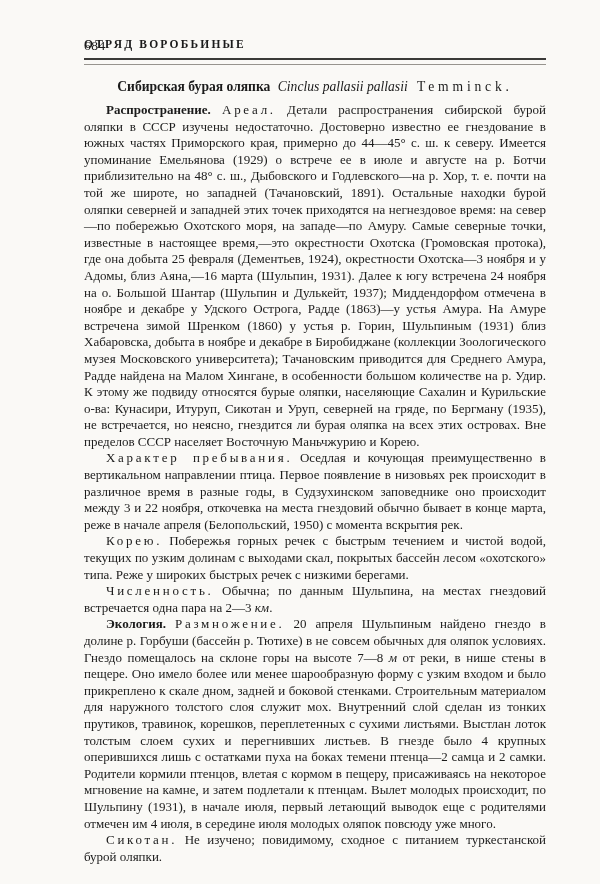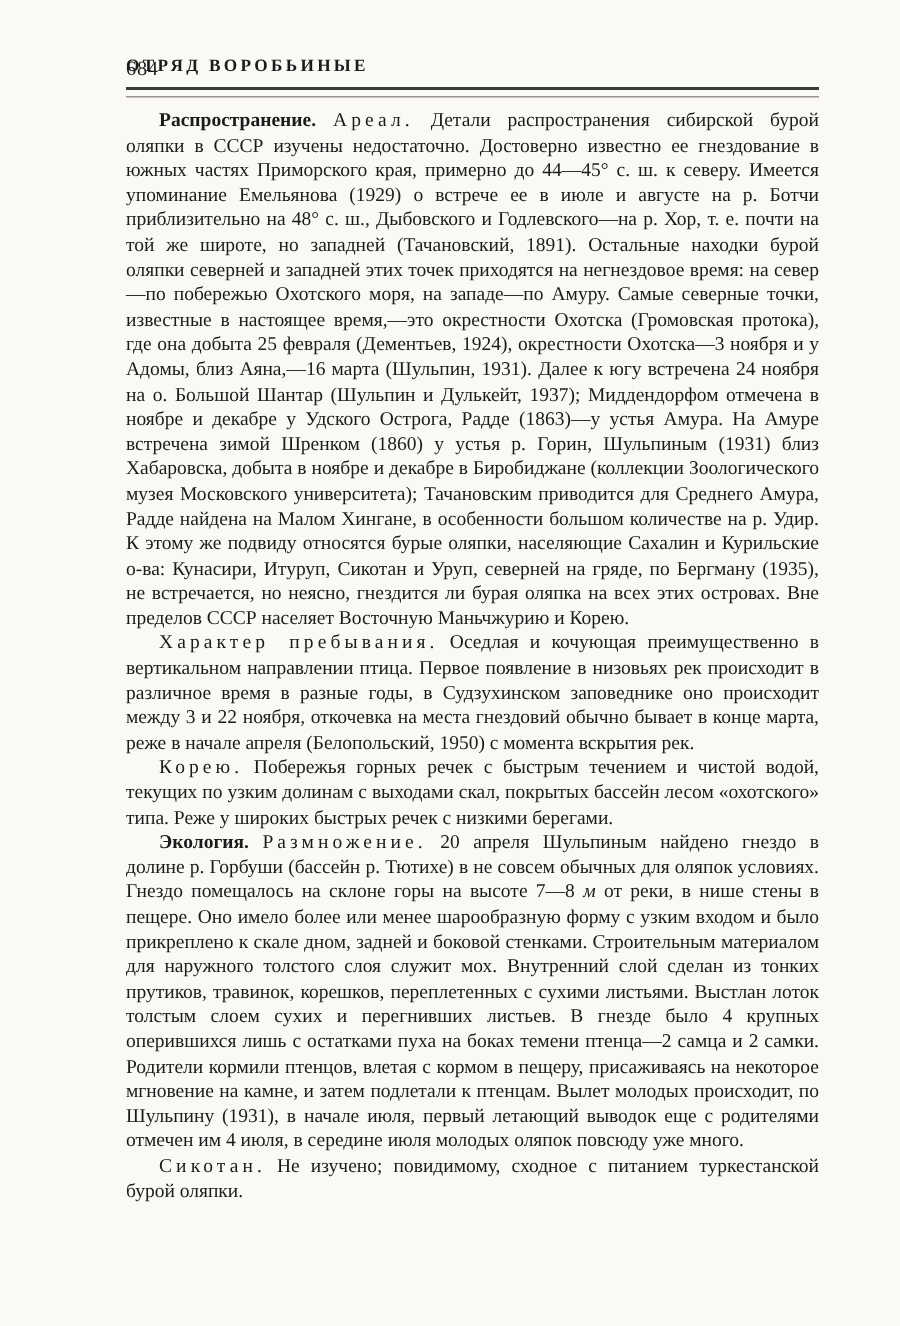--- a/index.html
+++ b/index.html
@@ -67,20 +67,26 @@
 </style>
 </head>
 <body>
 
 <div class="page">
   <header class="running-header">
     <span class="pagenum">684</span>
     <span class="runhead">ОТРЯД ВОРОБЬИНЫЕ</span>
   </header>
   <div class="rule"></div>
+  <h1 class="species-title">
+    <span class="t-ru">Сибирская бурая оляпка</span>
+    <span class="t-lat">Cinclus pallasii pallasii</span>
+    <span class="t-auth">Temminck.</span>
+  </h1>
   <main class="text-block" id="text-block">
       <p class="para"><span class="seg-bold">Распространение. </span><span class="seg-sperr">Ареал.</span><span class="seg-normal"> Детали распространения сибирской бурой оляпки в СССР изучены недостаточно. Достоверно известно ее гнездование в южных частях Приморского края, примерно до 44—45° с. ш. к северу. Имеется упоминание Емельянова (1929) о встрече ее в июле и августе на р. Ботчи приблизительно на 48° с. ш., Дыбовского и Годлевского—на р. Хор, т. е. почти на той же широте, но западней (Тачановский, 1891). Остальные находки бурой оляпки северней и западней этих точек приходятся на негнездовое время: на север—по побережью Охотского моря, на западе—по Амуру. Самые северные точки, известные в настоящее время,—это окрестности Охотска (Громовская протока), где она добыта 25 февраля (Дементьев, 1924), окрестности Охотска—3 ноября и у Адомы, близ Аяна,—16 марта (Шульпин, 1931). Далее к югу встречена 24 ноября на о. Большой Шантар (Шульпин и Дулькейт, 1937); Миддендорфом отмечена в ноябре и декабре у Удского Острога, Радде (1863)—у устья Амура. На Амуре встречена зимой Шренком (1860) у устья р. Горин, Шульпиным (1931) близ Хабаровска, добыта в ноябре и декабре в Биробиджане (коллекции Зоологического музея Московского университета); Тачановским приводится для Среднего Амура, Радде найдена на Малом Хингане, в особенности большом количестве на р. Удир. К этому же подвиду относятся бурые оляпки, населяющие Сахалин и Курильские о-ва: Кунасири, Итуруп, Сикотан и Уруп, северней на гряде, по Бергману (1935), не встречается, но неясно, гнездится ли бурая оляпка на всех этих островах. Вне пределов СССР населяет Восточную Маньчжурию и Корею.</span></p>
       <p class="para"><span class="seg-sperr">Характер пребывания.</span><span class="seg-normal"> Оседлая и кочующая преимущественно в вертикальном направлении птица. Первое появление в низовьях рек происходит в различное время в разные годы, в Судзухинском заповеднике оно происходит между 3 и 22 ноября, откочевка на места гнездовий обычно бывает в конце марта, реже в начале апреля (Белопольский, 1950) с момента вскрытия рек.</span></p>
       <p class="para"><span class="seg-sperr">Корею.</span><span class="seg-normal"> Побережья горных речек с быстрым течением и чистой водой, текущих по узким долинам с выходами скал, покрытых бассейн лесом «охотского» типа. Реже у широких быстрых речек с низкими берегами.</span></p>
+      <p class="para"><span class="seg-sperr">Численность.</span><span class="seg-normal"> Обычна; по данным Шульпина, на местах гнездовий встречается одна пара на 2—3 </span><span class="seg-italic">км</span><span class="seg-normal">.</span></p>
       <p class="para"><span class="seg-bold">Экология. </span><span class="seg-sperr">Размножение.</span><span class="seg-normal"> 20 апреля Шульпиным найдено гнездо в долине р. Горбуши (бассейн р. Тютихе) в не совсем обычных для оляпок условиях. Гнездо помещалось на склоне горы на высоте 7—8 </span><span class="seg-italic">м</span><span class="seg-normal"> от реки, в нише стены в пещере. Оно имело более или менее шарообразную форму с узким входом и было прикреплено к скале дном, задней и боковой стенками. Строительным материалом для наружного толстого слоя служит мох. Внутренний слой сделан из тонких прутиков, травинок, корешков, переплетенных с сухими листьями. Выстлан лоток толстым слоем сухих и перегнивших листьев. В гнезде было 4 крупных оперившихся лишь с остатками пуха на боках темени птенца—2 самца и 2 самки. Родители кормили птенцов, влетая с кормом в пещеру, присаживаясь на некоторое мгновение на камне, и затем подлетали к птенцам. Вылет молодых происходит, по Шульпину (1931), в начале июля, первый летающий выводок еще с родителями отмечен им 4 июля, в середине июля молодых оляпок повсюду уже много.</span></p>
       <p class="para"><span class="seg-sperr">Сикотан.</span><span class="seg-normal"> Не изучено; повидимому, сходное с питанием туркестанской бурой оляпки.</span></p>
     </main>
 </div>
 
 </body></html>

